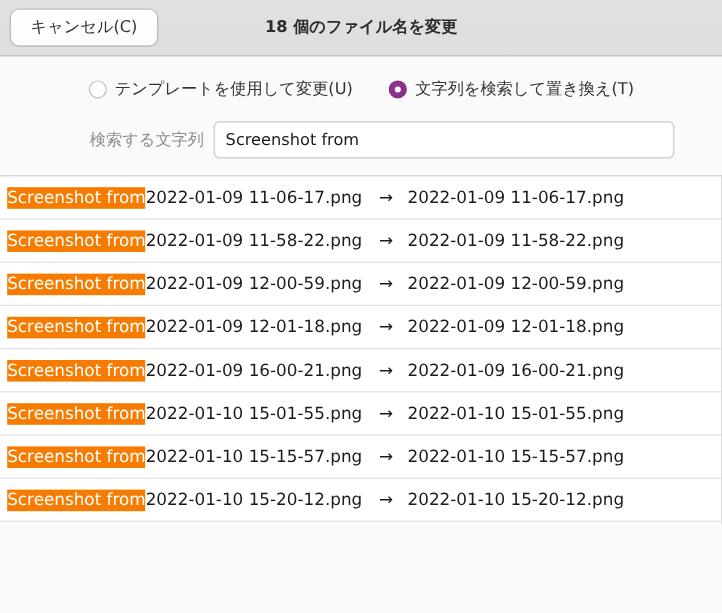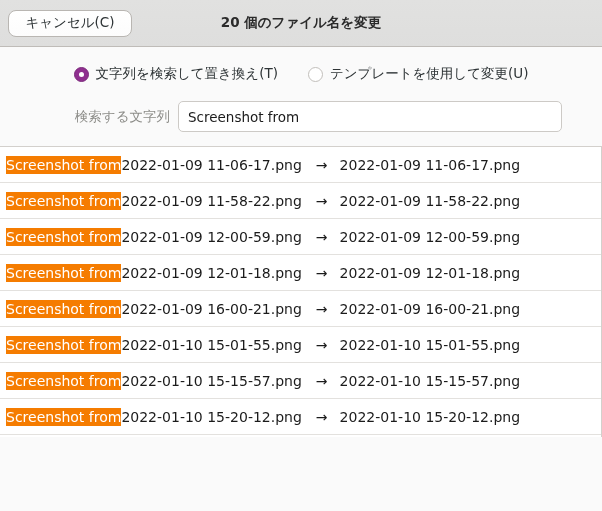--- a/index.html
+++ b/index.html
@@ -39,21 +39,21 @@
     justify-content: center;
     font-weight: bold;
     font-size: 13.5px;
     color: #2b2b2b;
     pointer-events: none;
   }
   .btn {
     position: relative;
     z-index: 2;
     box-sizing: border-box;
-    height: 27px;
+    height: 32px;
     min-width: 124px;
     padding: 0 14px;
     border-radius: 8px;
     font-size: 13.5px;
     display: inline-flex;
     align-items: center;
     justify-content: center;
     cursor: default;
     user-select: none;
   }
@@ -200,34 +200,34 @@
   .newname { color: #1b1b1b; }
 </style>
 </head>
 <body>
 
 <div class="headerbar">
   <div class="btn btn-cancel">
     <span>キャンセル(C)</span>
   </div>
   <div class="hb-title">
-    <span>20 個のファイル名を変更</span>
+    <span>18 個のファイル名を変更</span>
   </div>
 </div>
 
 <div class="body-area">
 
   <div class="radio-row">
+    <div class="radio-opt">
+      <span class="radio-mark"></span>
+      <span class="radio-label">テンプレートを使用して変更(U)</span>
+    </div>
     <div class="radio-opt">
       <span class="radio-mark checked"></span>
       <span class="radio-label">文字列を検索して置き換え(T)</span>
-    </div>
-    <div class="radio-opt">
-      <span class="radio-mark"></span>
-      <span class="radio-label">テンプレートを使用して変更(U)</span>
     </div>
   </div>
 
   <div class="form">
     <div class="form-row">
       <div class="form-label">検索する文字列</div>
       <div class="entry">
         <span>Screenshot from</span>
       </div>
     </div>

